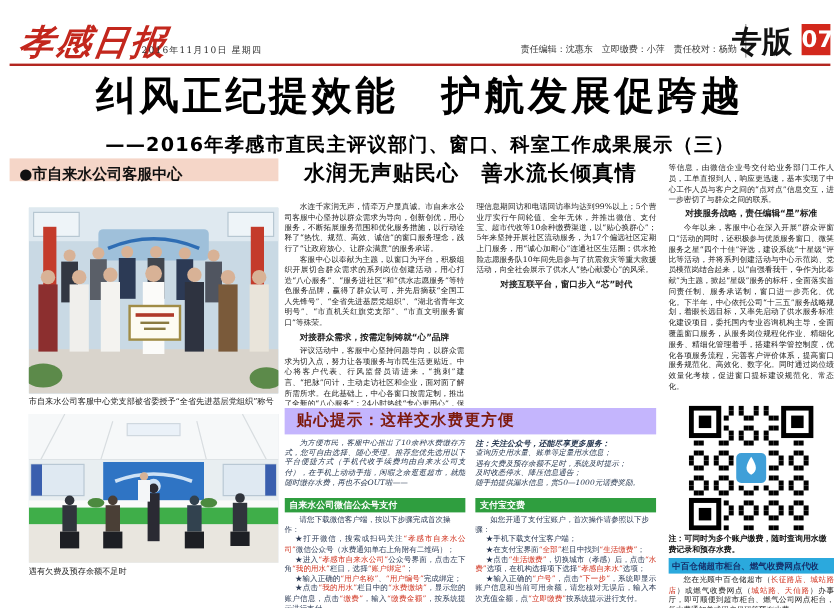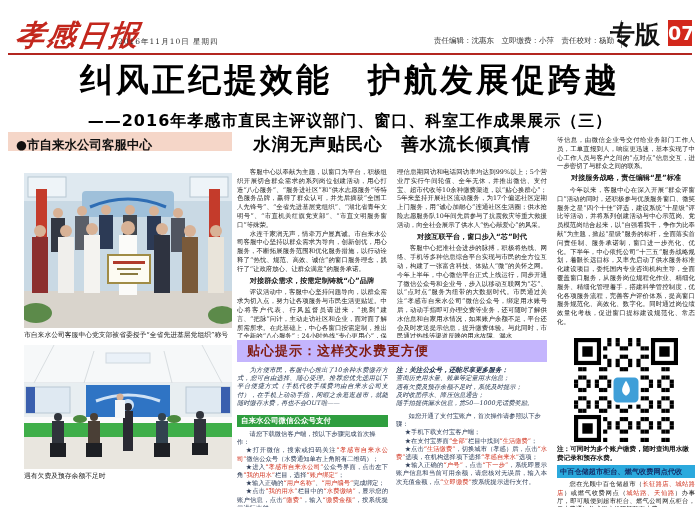--- a/index.html
+++ b/index.html
@@ -223,30 +223,29 @@
           </g>
       </g>
     </svg>
     <div class="caption">遇有欠费及预存余额不足时</div>
   </div>
 
   <div class="rightarea">
     <div class="art-title">水润无声贴民心　善水流长倾真情</div>
 
     <div class="bodycol" id="col1">
+      <p>水连千家润无声，情牵万户显真诚。市自来水公司客服中心坚持以群众需求为导向，创新创优，用心服务，不断拓展服务范围和优化服务措施，以行动诠释了“热忱、规范、高效、诚信”的窗口服务理念，践行了“让政府放心、让群众满意”的服务承诺。</p>
       <p>客服中心以奉献为主题，以窗口为平台，积极组织开展切合群众需求的系列岗位创建活动，用心打造“八心服务”、“服务进社区”和“供水志愿服务”等特色服务品牌，赢得了群众认可，并先后摘获“全国工人先锋号”、“全省先进基层党组织”、“湖北省青年文明号”、“市直机关红旗党支部”、“市直文明服务窗口”等殊荣。</p>
-      <p>水连千家润无声，情牵万户显真诚。市自来水公司客服中心坚持以群众需求为导向，创新创优，用心服务，不断拓展服务范围和优化服务措施，以行动诠释了“热忱、规范、高效、诚信”的窗口服务理念，践行了“让政府放心、让群众满意”的服务承诺。</p>
       <div class="subhead">对接群众需求，按需定制铸就“心”品牌</div>
       <p>评议活动中，客服中心坚持问题导向，以群众需求为切入点，努力让各项服务与市民生活更贴近。中心将客户代表、行风监督员请进来，“挑刺”建言、“把脉”问计，主动走访社区和企业，面对面了解所需所求。在此基础上，中心各窗口按需定制，推出了全新的“八心服务”：24小时热线“专心更用心”，保障一个电话全程解决；按标准提供一站式、不占线服务，受</p>
     </div>
 
     <div class="bodycol" id="col2">
       <p style="text-indent:0">理信息期回访和电话回访率均达到99%以上；5个营业厅实行午间轮值、全年无休，并推出微信、支付宝、超市代收等10余种缴费渠道，以“贴心换群心”；5年来坚持开展社区流动服务，为17个偏远社区定期上门服务，用“诚心加耐心”连通社区生活圈；供水抢险志愿服务队10年间先后参与了抗震救灾等重大救援活动，向全社会展示了供水人“热心献爱心”的风采。</p>
       <div class="subhead">对接互联平台，窗口步入“芯”时代</div>
-      <p>客服中心把准社会进步的脉搏，积极将热线、网络、手机等多种信息综合平台实现与市民的全方位互动，构建了一张富含科技、体贴人“微”的关怀之网。今年上半年，中心微信平台正式上线运行，同步开通了微信公众号和企业号，步入以移动互联网为“芯”、以“点对点”服务为纽带的大数据时代。市民通过关注“孝感市自来水公司”微信公众号，绑定用水账号后，动动手指即可办理交费等业务，还可随时了解供水信息和自家用水情况，如果账户余额不足，平台还会及时发送提示信息，提升缴费体验。与此同时，市民通过热线等渠道反映的用水故障、漏水</p>
     </div>
 
     <div class="bodycol" id="col3">
       <p style="text-indent:0">等信息，由微信企业号交付给业务部门工作人员，工单直报到人，响应更迅速，基本实现了中心工作人员与客户之间的“点对点”信息交互，进一步密切了与群众之间的联系。</p>
       <div class="subhead">对接服务战略，责任编辑“星”标准</div>
       <p>今年以来，客服中心在深入开展“群众评窗口”活动的同时，还积极参与优质服务窗口、微笑服务之星“四个十佳”评选，建设系统“十星级”评比等活动，并将系列创建活动与中心示范岗、党员模范岗结合起来，以“自强看我干，争作为比奉献”为主题，掀起“星级”服务的标杆，全面落实首问责任制、服务承诺制，窗口进一步亮化、优化。下半年，中心依托公司“十三五”服务战略规划，着眼长远目标，又率先启动了供水服务标准化建设项目，委托国内专业咨询机构主导，全面覆盖窗口服务，从服务岗位规程化作业、精细化服务、精细化管理着手，搭建科学管控制度，优化各项服务流程，完善客户评价体系，提高窗口服务规范化、高效化、数字化。同时通过岗位绩效量化考核，促进窗口提标建设规范化、常态化。</p>
     </div>
 
     <div class="tips">
       <div class="tips-banner">贴心提示：这样交水费更方便</div>
@@ -265,20 +264,21 @@
         <div class="tips-col">
           <div class="tips-note">
             <div class="tnote-title">注：关注公众号，还能尽享更多服务：</div>
             <div>
                 <div class="tline">查询历史用水量、账单等定量用水信息；</div>
                 <div class="tline">遇有欠费及预存余额不足时，系统及时提示；</div>
                 <div class="tline">及时收悉停水、降压信息通告；</div>
                 <div class="tline">随手拍提供漏水信息，赏50—1000元话费奖励。</div>
               </div>
           </div>
+          <div class="greenbar">支付宝交费</div>
           <p class="steps-intro">如您开通了支付宝账户，首次操作请参照以下步骤：</p>
           <div>
               <div class="step"><span>★手机下载支付宝客户端；</span></div>
               <div class="step"><span>★在支付宝界面</span><span class="hl">“全部”</span><span>栏目中找到</span><span class="hl">“生活缴费”</span><span>；</span></div>
               <div class="step"><span>★点击</span><span class="hl">“生活缴费”</span><span>，切换城市（孝感）后，点击</span><span class="hl">“水费”</span><span>选项，在机构选择项下选择</span><span class="hl">“孝感自来水”</span><span>选项；</span></div>
               <div class="step"><span>★输入正确的</span><span class="hl">“户号”</span><span>，点击</span><span class="hl">“下一步”</span><span>，系统即显示账户信息和当前可用余额，请您核对无误后，输入本次充值金额，点</span><span class="hl">“立即缴费”</span><span>按系统提示进行支付。</span></div>
             </div>
         </div>
       </div>
     </div>

